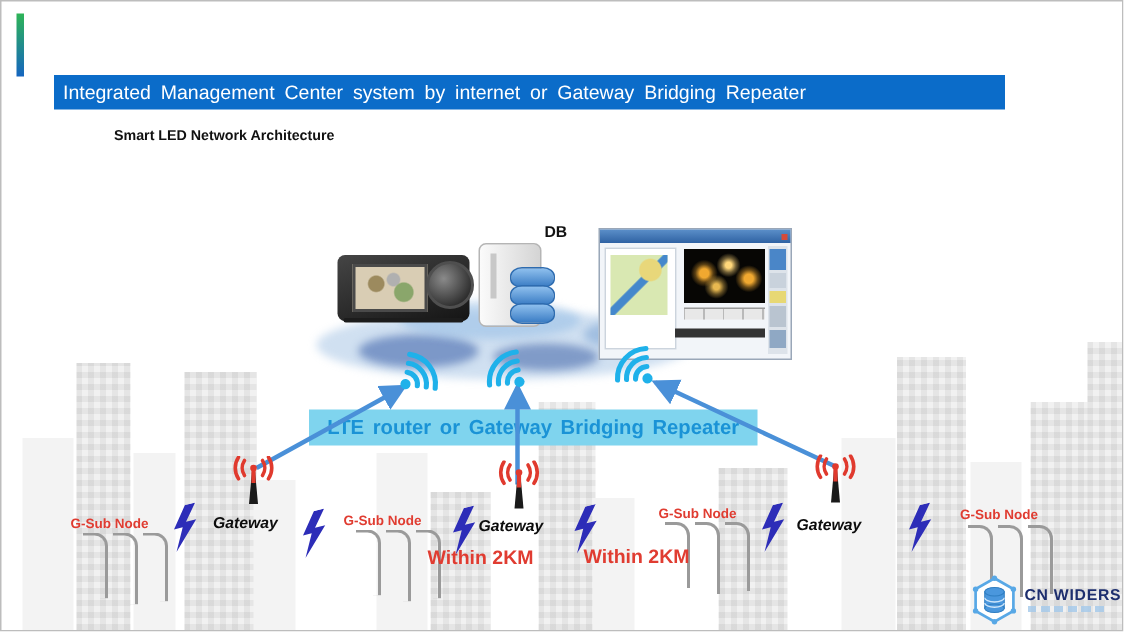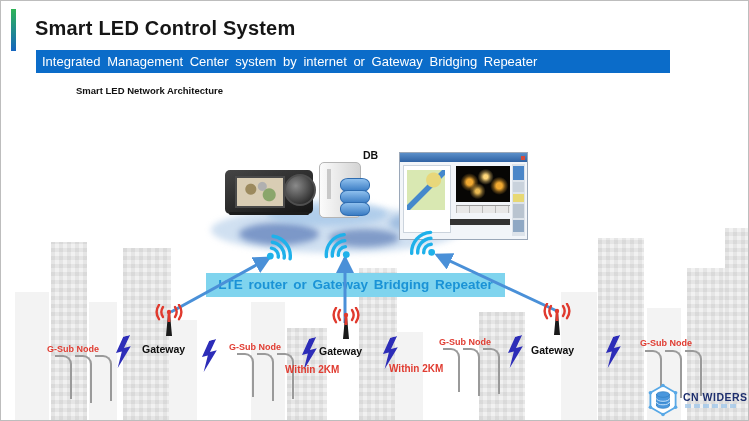--- a/index.html
+++ b/index.html
@@ -65,31 +65,31 @@
 
   
   #middle-banner{left:205px;top:272px;width:299px;height:24px;background:#7fd4ee;color:#1a93d6;
     font-size:13.5px;font-weight:bold;text-align:center;line-height:24px;z-index:4;word-spacing:2px;}
 
   
   #arrows{left:0;top:0;width:749px;height:421px;z-index:5;pointer-events:none;}
 
   
   .antenna{position:absolute;width:36px;height:36px;z-index:6;}
-  .gateway-label{position:absolute;font-size:10.5px;font-weight:bold;color:#0d0d0d;z-index:6;}
+  .gateway-label{position:absolute;font-size:10.5px;font-weight:bold;font-style:italic;color:#0d0d0d;z-index:6;}
 
   
   .bolt{position:absolute;width:26px;height:30px;transform:rotate(-14deg);z-index:6;}
 
   
   .gsub-label{position:absolute;font-size:9px;font-weight:bold;color:#e03c31;z-index:6;}
   .poles{position:absolute;z-index:5;}
   .pole{display:inline-block;width:15px;border-top:2.5px solid #9a9a9a;border-right:2.5px solid #9a9a9a;
     border-top-right-radius:9px;margin-right:3px;vertical-align:top;}
-  .within-label{position:absolute;font-size:10px;font-weight:bold;color:#e03c31;z-index:6;}
+  .within-label{position:absolute;font-size:13px;font-weight:bold;color:#e03c31;z-index:6;}
 
   
   #logo{left:645px;top:382px;z-index:7;display:flex;align-items:flex-start;}
   #logo-name{position:absolute;left:37px;top:8px;font-size:10.5px;font-weight:bold;color:#1d2e6e;
     letter-spacing:.5px;white-space:nowrap;}
   #logo-tagline{position:absolute;left:39px;top:21px;width:52px;height:4px;opacity:.75;
     background:repeating-linear-gradient(90deg,#9cc4e8 0 6px,transparent 6px 9px);}
 </style>
 </head>
 <body>
@@ -108,21 +108,20 @@
     <div class="bldg" style="left:394px;width:28px;height:88px"></div>
     <div class="bldg win" style="left:478px;width:46px;height:108px"></div>
     <div class="bldg" style="left:560px;width:36px;height:128px"></div>
     <div class="bldg win" style="left:597px;width:46px;height:182px"></div>
     <div class="bldg" style="left:646px;width:34px;height:112px"></div>
     <div class="bldg win" style="left:686px;width:40px;height:152px"></div>
     <div class="bldg win" style="left:724px;width:25px;height:192px"></div>
   </div>
 
   <div class="abs" id="accent-bar"></div>
-  <div class="abs" id="page-title">Smart LED Control System</div>
   <div class="abs" id="section-heading">Smart LED Network Architecture</div>
   <div class="abs" id="header-banner">Integrated Management Center system by internet or Gateway Bridging Repeater</div>
 
   <div>
     <div class="splash" style="left:210px;top:206px;width:250px;height:46px;background:rgba(120,165,215,.35)"></div>
     <div class="splash" style="left:238px;top:222px;width:80px;height:22px;background:rgba(40,80,160,.5)"></div>
     <div class="splash" style="left:328px;top:228px;width:70px;height:18px;background:rgba(30,70,150,.45)"></div>
     <div class="splash" style="left:388px;top:212px;width:60px;height:20px;background:rgba(90,140,200,.4)"></div>
     <div class="splash" style="left:266px;top:200px;width:120px;height:25px;background:rgba(150,190,230,.55)"></div>
   </div>

